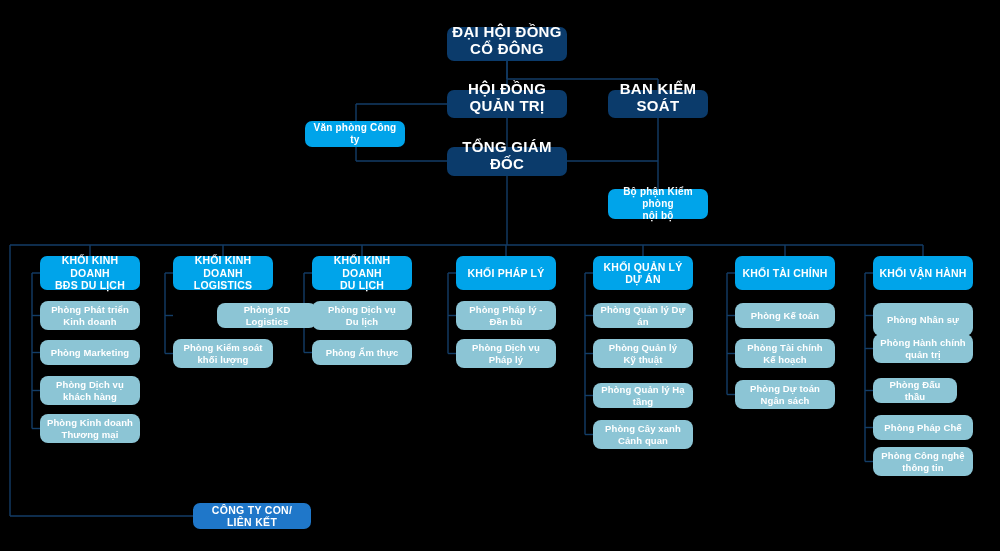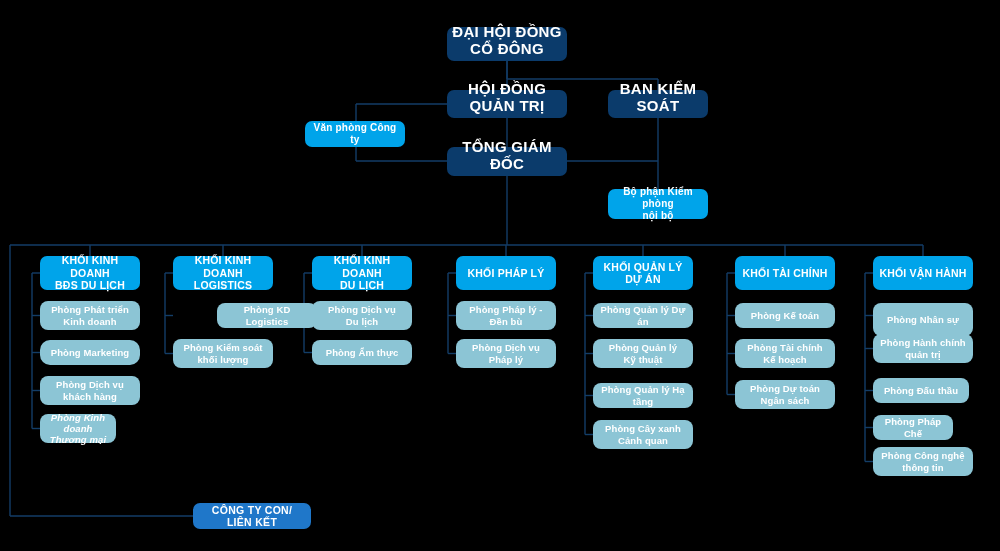--- a/index.html
+++ b/index.html
@@ -130,24 +130,24 @@
       <div class="node navy" style="left: 447px; top: 90px; width: 120px; height: 28px;"><span>HỘI ĐỒNG QUẢN TRỊ</span></div>
       <div class="node navy" style="left: 608px; top: 90px; width: 100px; height: 28px;"><span>BAN KIỂM SOÁT</span></div>
       <div class="node cyan small" style="left: 305px; top: 121px; width: 100px; height: 26px;"><span>Văn phòng Công ty</span></div>
       <div class="node navy" style="left: 447px; top: 147px; width: 120px; height: 29px;"><span>TỔNG GIÁM ĐỐC</span></div>
       <div class="node cyan small" style="left: 608px; top: 189px; width: 100px; height: 30px;"><span>Bộ phận Kiểm phòng
 nội bộ</span></div>
       <div class="node cyan" style="left: 40px; top: 256px; width: 100px; height: 34px;"><span>KHỐI KINH DOANH
 BĐS DU LỊCH</span></div>
       <div class="node steel" style="left: 40px; top: 301px; width: 100px; height: 29px;"><span>Phòng Phát triển
 Kinh doanh</span></div>
-      <div class="node steel" style="left: 40px; top: 340px; width: 100px; height: 25px; border-radius: 10px;"><span>Phòng Marketing</span></div>
+      <div class="node steel" style="left: 40px; top: 340px; width: 100px; height: 25px;"><span>Phòng Marketing</span></div>
       <div class="node steel" style="left: 40px; top: 376px; width: 100px; height: 29px;"><span>Phòng Dịch vụ
 khách hàng</span></div>
-      <div class="node steel" style="left: 40px; top: 414px; width: 76px; height: 29px; font-style: italic;"><span>Phòng Kinh doanh
+      <div class="node steel" style="left: 40px; top: 414px; width: 100px; height: 29px;"><span>Phòng Kinh doanh
 Thương mại</span></div>
       <div class="node cyan" style="left: 173px; top: 256px; width: 100px; height: 34px;"><span>KHỐI KINH DOANH
 LOGISTICS</span></div>
       <div class="node steel" style="left: 173px; top: 303px; width: 100px; height: 25px; margin-left: 44px;"><span>Phòng KD Logistics</span></div>
       <div class="node steel" style="left: 173px; top: 339px; width: 100px; height: 29px;"><span>Phòng Kiểm soát
 khối lượng</span></div>
       <div class="node cyan" style="left: 312px; top: 256px; width: 100px; height: 34px;"><span>KHỐI KINH DOANH
 DU LỊCH</span></div>
       <div class="node steel" style="left: 312px; top: 301px; width: 100px; height: 29px;"><span>Phòng Dịch vụ
 Du lịch</span></div>
@@ -168,20 +168,20 @@
       <div class="node cyan" style="left: 735px; top: 256px; width: 100px; height: 34px;"><span>KHỐI TÀI CHÍNH</span></div>
       <div class="node steel" style="left: 735px; top: 303px; width: 100px; height: 25px;"><span>Phòng Kế toán</span></div>
       <div class="node steel" style="left: 735px; top: 339px; width: 100px; height: 29px; justify-content: center;"><span>Phòng Tài chính
 Kế hoạch</span></div>
       <div class="node steel" style="left: 735px; top: 380px; width: 100px; height: 29px;"><span>Phòng Dự toán
 Ngân sách</span></div>
       <div class="node cyan" style="left: 873px; top: 256px; width: 100px; height: 34px;"><span>KHỐI VẬN HÀNH</span></div>
       <div class="node steel" style="left: 873px; top: 303px; width: 100px; height: 33px;"><span>Phòng Nhân sự</span></div>
       <div class="node steel" style="left: 873px; top: 334px; width: 100px; height: 29px;"><span>Phòng Hành chính
 quản trị</span></div>
-      <div class="node steel" style="left: 873px; top: 378px; width: 96px; height: 25px;"><span>Phòng Đấu thầu</span></div>
-      <div class="node steel" style="left: 873px; top: 415px; width: 80px; height: 25px; align-items: center;"><span>Phòng Pháp Chế</span></div>
+      <div class="node steel" style="left: 873px; top: 378px; width: 84px; height: 25px;"><span>Phòng Đấu thầu</span></div>
+      <div class="node steel" style="left: 873px; top: 415px; width: 100px; height: 25px; align-items: center;"><span>Phòng Pháp Chế</span></div>
       <div class="node steel" style="left: 873px; top: 447px; width: 100px; height: 29px;"><span>Phòng Công nghệ
 thông tin</span></div>
       <div class="node midblue" style="left: 193px; top: 503px; width: 118px; height: 26px;"><span>CÔNG TY CON/ LIÊN KẾT</span></div>
     </div>
 
 </div>
 
 </body></html>

